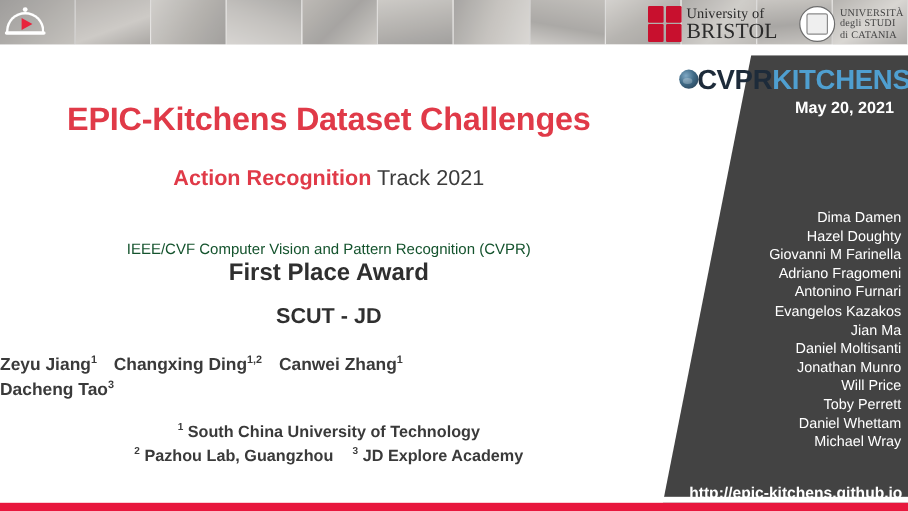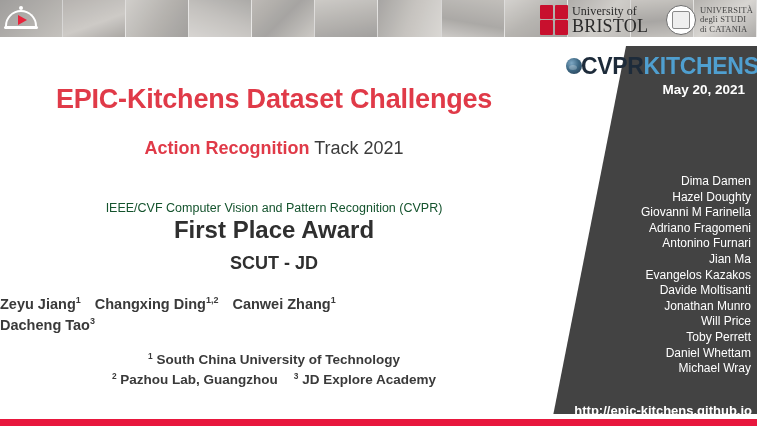--- a/index.html
+++ b/index.html
@@ -98,21 +98,21 @@
     font-size:18px;font-weight:bold;
   }
   .track-line .hl{color:#e03a48;}
   .track-line .rest{color:#3b3b3b;font-weight:normal;}
   .conf-line{
     position:absolute;left:0;top:178px;width:548px;text-align:center;
     color:#14532d;font-size:12.5px;margin-top:23px;
   }
   .award-line{
     position:absolute;left:0;top:216px;width:548px;text-align:center;
-    color:#2f2f2f;font-size:24px;font-weight:bold;
+    color:#2f2f2f;font-size:20px;font-weight:bold;
   }
   .team-line{
     position:absolute;left:0;top:253px;width:548px;text-align:center;
     color:#2f2f2f;font-size:18px;font-weight:bold;
   }
   .authors{
     position:absolute;left:0;top:294px;width:548px;text-align:left;
     color:#3a3a3a;font-size:14.5px;font-weight:bold;line-height:1.45;
   }
   .authors .gap{display:inline-block;width:14px;}
@@ -220,23 +220,23 @@
       <div><span><sup>1</sup> South China University of Technology</span></div>
       <div><span><sup>2</sup> Pazhou Lab, Guangzhou</span><span class="gap"></span><span><sup>3</sup> JD Explore Academy</span></div>
     </div>
 
   <div class="organisers">
       <div>Dima Damen</div>
       <div>Hazel Doughty</div>
       <div>Giovanni M Farinella</div>
       <div>Adriano Fragomeni</div>
       <div>Antonino Furnari</div>
+      <div>Evangelos Kazakos</div>
       <div>Jian Ma</div>
-      <div>Evangelos Kazakos</div>
-      <div>Davide Moltisanti</div>
+      <div>Daniel Moltisanti</div>
       <div>Jonathan Munro</div>
       <div>Will Price</div>
       <div>Toby Perrett</div>
       <div>Daniel Whettam</div>
       <div>Michael Wray</div>
     </div>
   <a class="site-url" href="#">http://epic-kitchens.github.io</a>
 
   <div class="bottom-white"></div>
   <div class="bottom-bar"></div>

